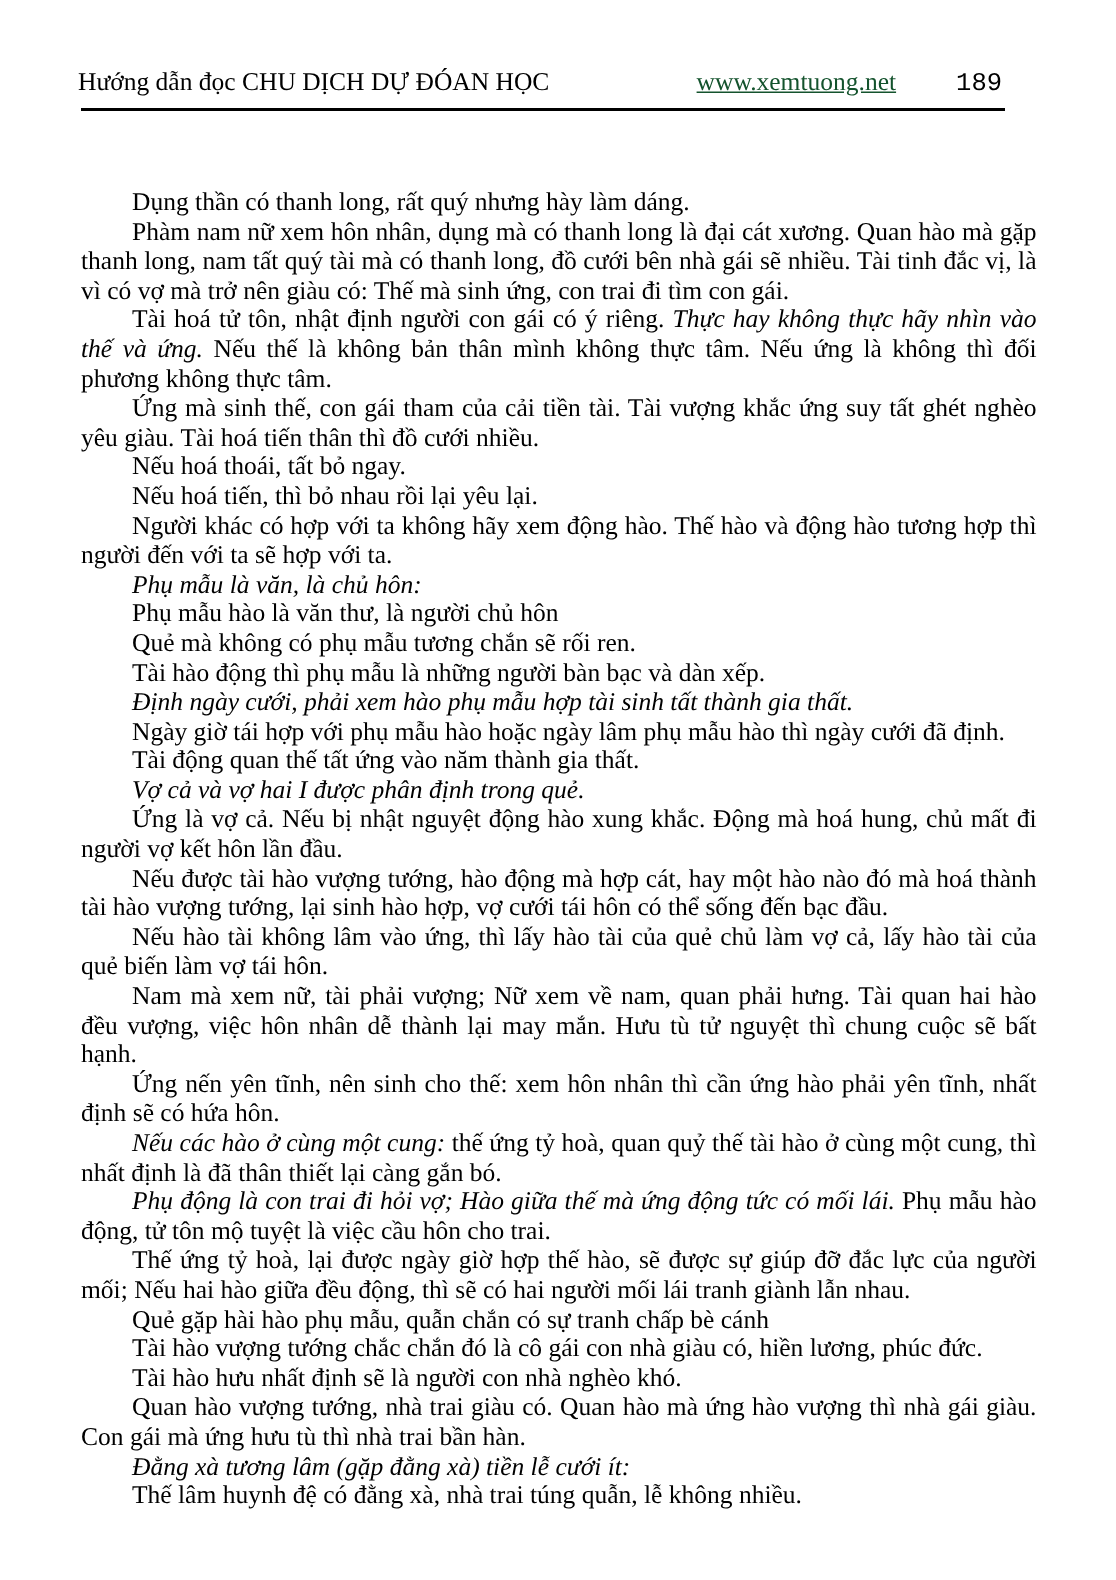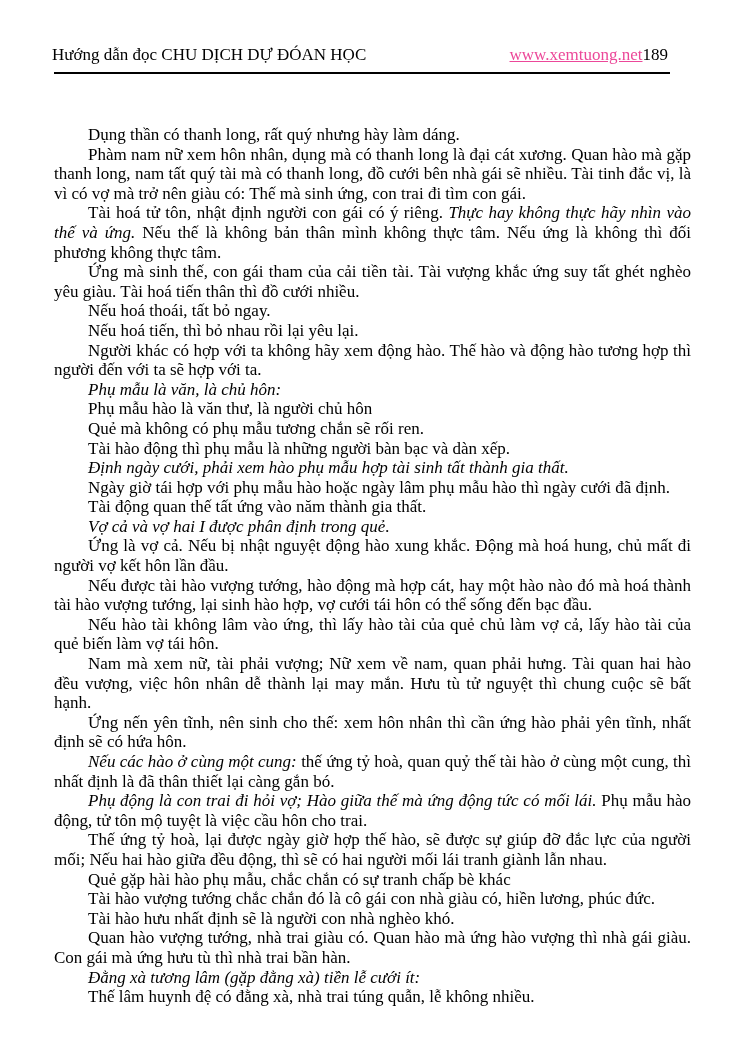--- a/index.html
+++ b/index.html
@@ -24,26 +24,28 @@
     width: 616px;
     display: flex;
     align-items: baseline;
     font-size: 17px;
     white-space: nowrap;
   }
   .header-title {
     flex: 1 1 auto;
   }
   .header-link {
-    color: #ec4899;
+    color: #14532d;
     text-decoration: underline;
+    margin-right: 40px;
     cursor: pointer;
   }
   .page-number {
     text-align: right;
+    font-family: Liberation Mono, monospace;
   }
   .rule {
     position: absolute;
     top: 72px;
     left: 54px;
     width: 616px;
     height: 2px;
     background: #000000;
   }
   .body-text {
@@ -92,20 +94,20 @@
       <p class="para"><span>Tài động quan thế tất ứng vào năm thành gia thất.</span></p>
       <p class="para"><em>Vợ cả và vợ hai I được phân định trong quẻ.</em></p>
       <p class="para"><span>Ứng là vợ cả. Nếu bị nhật nguyệt động hào xung khắc. Động mà hoá hung, chủ mất đi người vợ kết hôn lần đầu.</span></p>
       <p class="para"><span>Nếu được tài hào vượng tướng, hào động mà hợp cát, hay một hào nào đó mà hoá thành tài hào vượng tướng, lại sinh hào hợp, vợ cưới tái hôn có thể sống đến bạc đầu.</span></p>
       <p class="para"><span>Nếu hào tài không lâm vào ứng, thì lấy hào tài của quẻ chủ làm vợ cả, lấy hào tài của quẻ biến làm vợ tái hôn.</span></p>
       <p class="para"><span>Nam mà xem nữ, tài phải vượng; Nữ xem về nam, quan phải hưng. Tài quan hai hào đều vượng, việc hôn nhân dễ thành lại may mắn. Hưu tù tử nguyệt thì chung cuộc sẽ bất hạnh.</span></p>
       <p class="para"><span>Ứng nến yên tĩnh, nên sinh cho thế: xem hôn nhân thì cần ứng hào phải yên tĩnh, nhất định sẽ có hứa hôn.</span></p>
       <p class="para"><em>Nếu các hào ở cùng một cung:</em><span> thế ứng tỷ hoà, quan quỷ thế tài hào ở cùng một cung, thì nhất định là đã thân thiết lại càng gắn bó.</span></p>
       <p class="para"><em>Phụ động là con trai đi hỏi vợ; Hào giữa thế mà ứng động tức có mối lái.</em><span> Phụ mẫu hào động, tử tôn mộ tuyệt là việc cầu hôn cho trai.</span></p>
       <p class="para"><span>Thế ứng tỷ hoà, lại được ngày giờ hợp thế hào, sẽ được sự giúp đỡ đắc lực của người mối; Nếu hai hào giữa đều động, thì sẽ có hai người mối lái tranh giành lẫn nhau.</span></p>
-      <p class="para"><span>Quẻ gặp hài hào phụ mẫu, chắc chắn có sự tranh chấp bè khác</span></p>
+      <p class="para"><span>Quẻ gặp hài hào phụ mẫu, quẫn chắn có sự tranh chấp bè cánh</span></p>
       <p class="para"><span>Tài hào vượng tướng chắc chắn đó là cô gái con nhà giàu có, hiền lương, phúc đức.</span></p>
       <p class="para"><span>Tài hào hưu nhất định sẽ là người con nhà nghèo khó.</span></p>
       <p class="para"><span>Quan hào vượng tướng, nhà trai giàu có. Quan hào mà ứng hào vượng thì nhà gái giàu. Con gái mà ứng hưu tù thì nhà trai bần hàn.</span></p>
       <p class="para"><em>Đằng xà tương lâm (gặp đằng xà) tiền lễ cưới ít:</em></p>
       <p class="para"><span>Thế lâm huynh đệ có đằng xà, nhà trai túng quẫn, lễ không nhiều.</span></p>
     </div>
 </div>
 
 </body></html>

